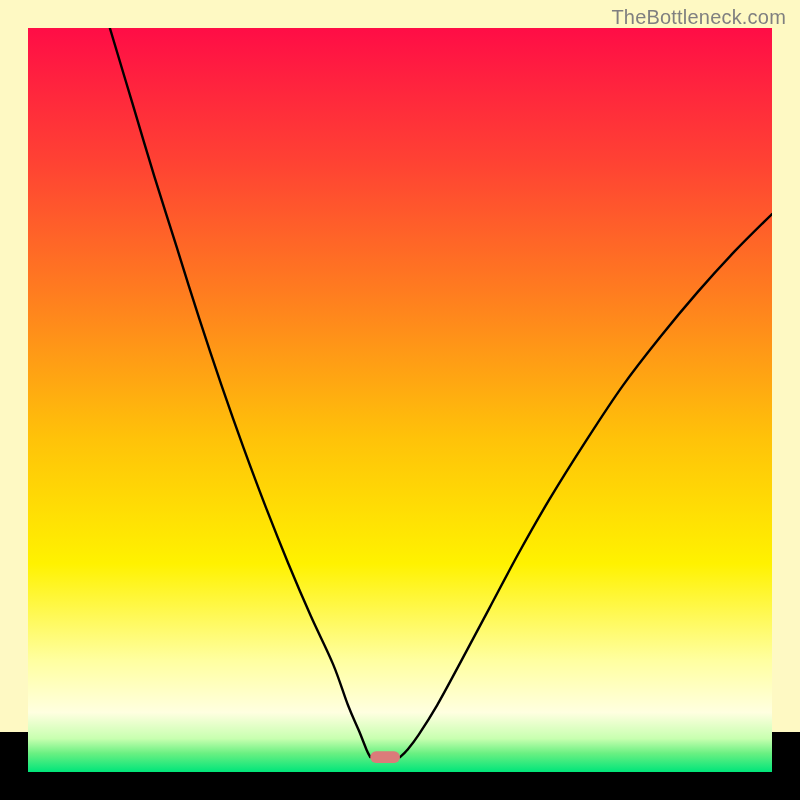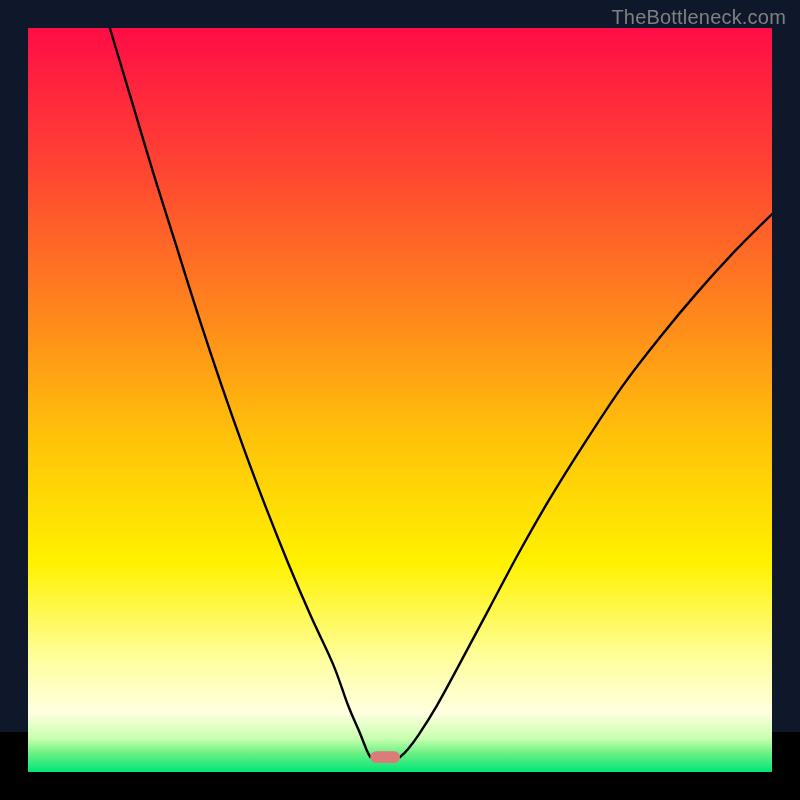--- a/index.html
+++ b/index.html
@@ -8,21 +8,21 @@
     width: 800px;
     height: 800px;
     background: #000;
     font-family: Arial, Helvetica, sans-serif;
     overflow: hidden;
   }
   .frame {
     position: relative;
     width: 800px;
     height: 732px;
-    background: #0f172a;
+    background: #fef9c3;
   }
   .watermark {
     position: absolute;
     top: 6px;
     right: 14px;
     color: #808080;
     font-size: 20px;
     font-weight: 400;
     letter-spacing: 0.2px;
     z-index: 10;

